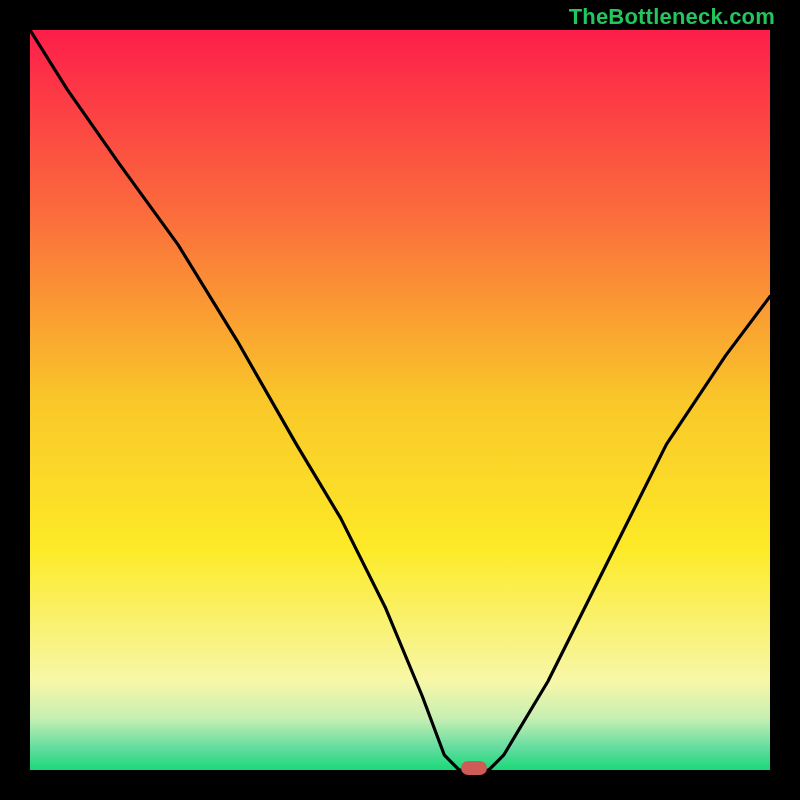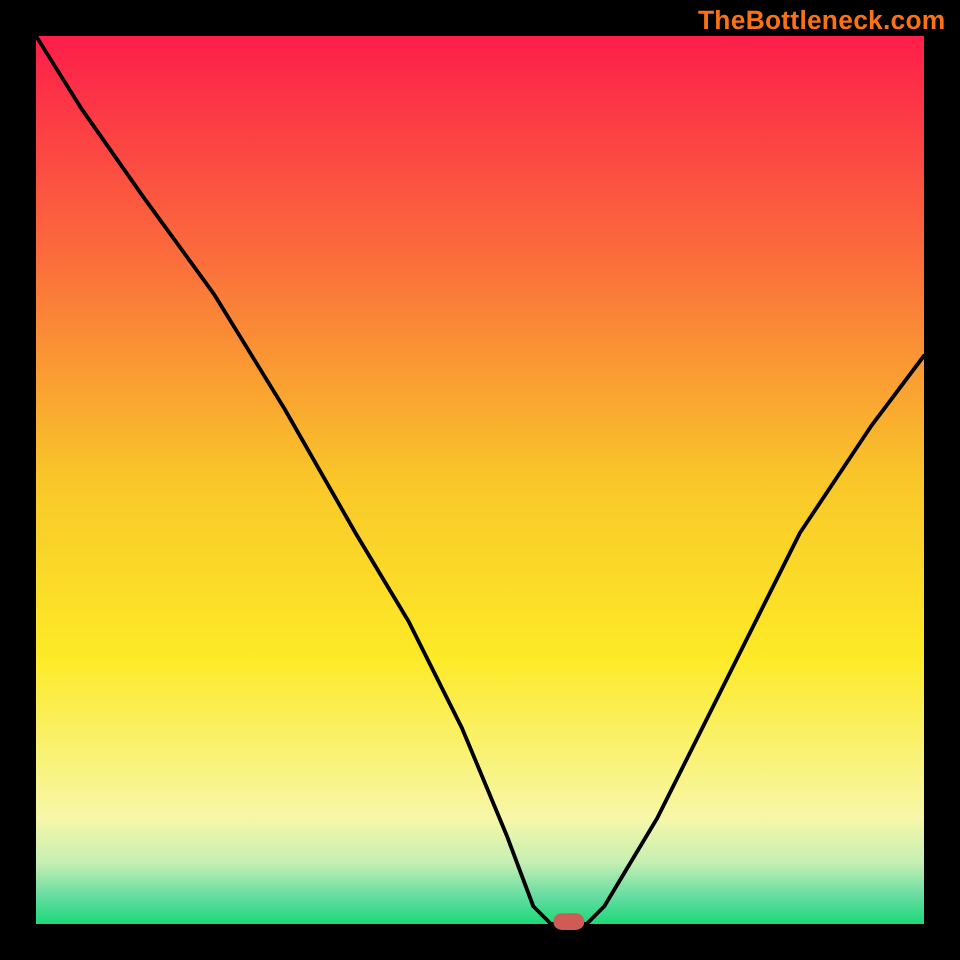--- a/index.html
+++ b/index.html
@@ -1,17 +1,17 @@
 <!DOCTYPE html>
 <html><head>
 <meta charset="utf-8">
 <style>
   html,body{margin:0;padding:0;width:800px;height:800px;background:#000;overflow:hidden;font-family:Arial,Helvetica,sans-serif}
   .frame{position:absolute;left:0;top:0;width:800px;height:800px;background:#000}
-  .watermark{position:absolute;top:4px;right:12px;color:#f97316;font-size:22px;font-weight:600;letter-spacing:.2px}
+  .watermark{position:absolute;top:4px;right:25px;color:#22c55e;font-size:22px;font-weight:600;letter-spacing:.2px}
   .plot{position:absolute;left:30px;top:30px;width:740px;height:740px}
   .marker{position:absolute;width:26px;height:14px;border-radius:7px;background:#cf5b57;transform:translate(-50%,-50%)}
 </style>
 </head>
 <body>
 
 <div class="frame">
   <div class="watermark">TheBottleneck.com</div>
 
   <svg class="plot" viewBox="0 0 740 740" preserveAspectRatio="none">

